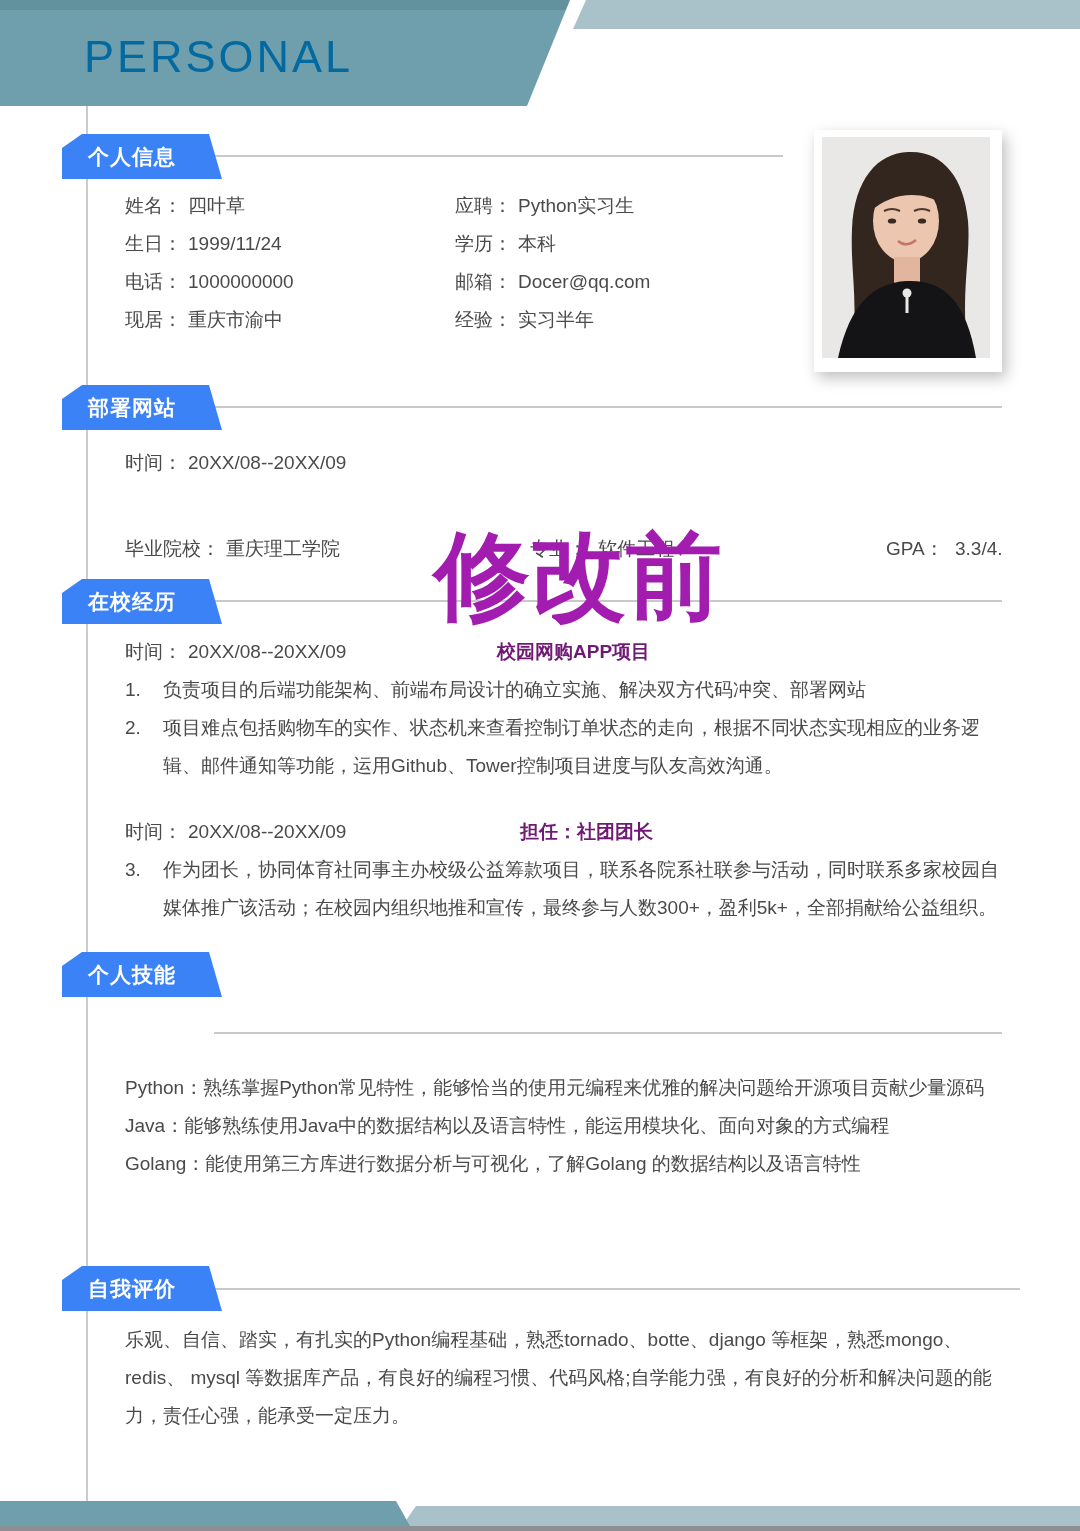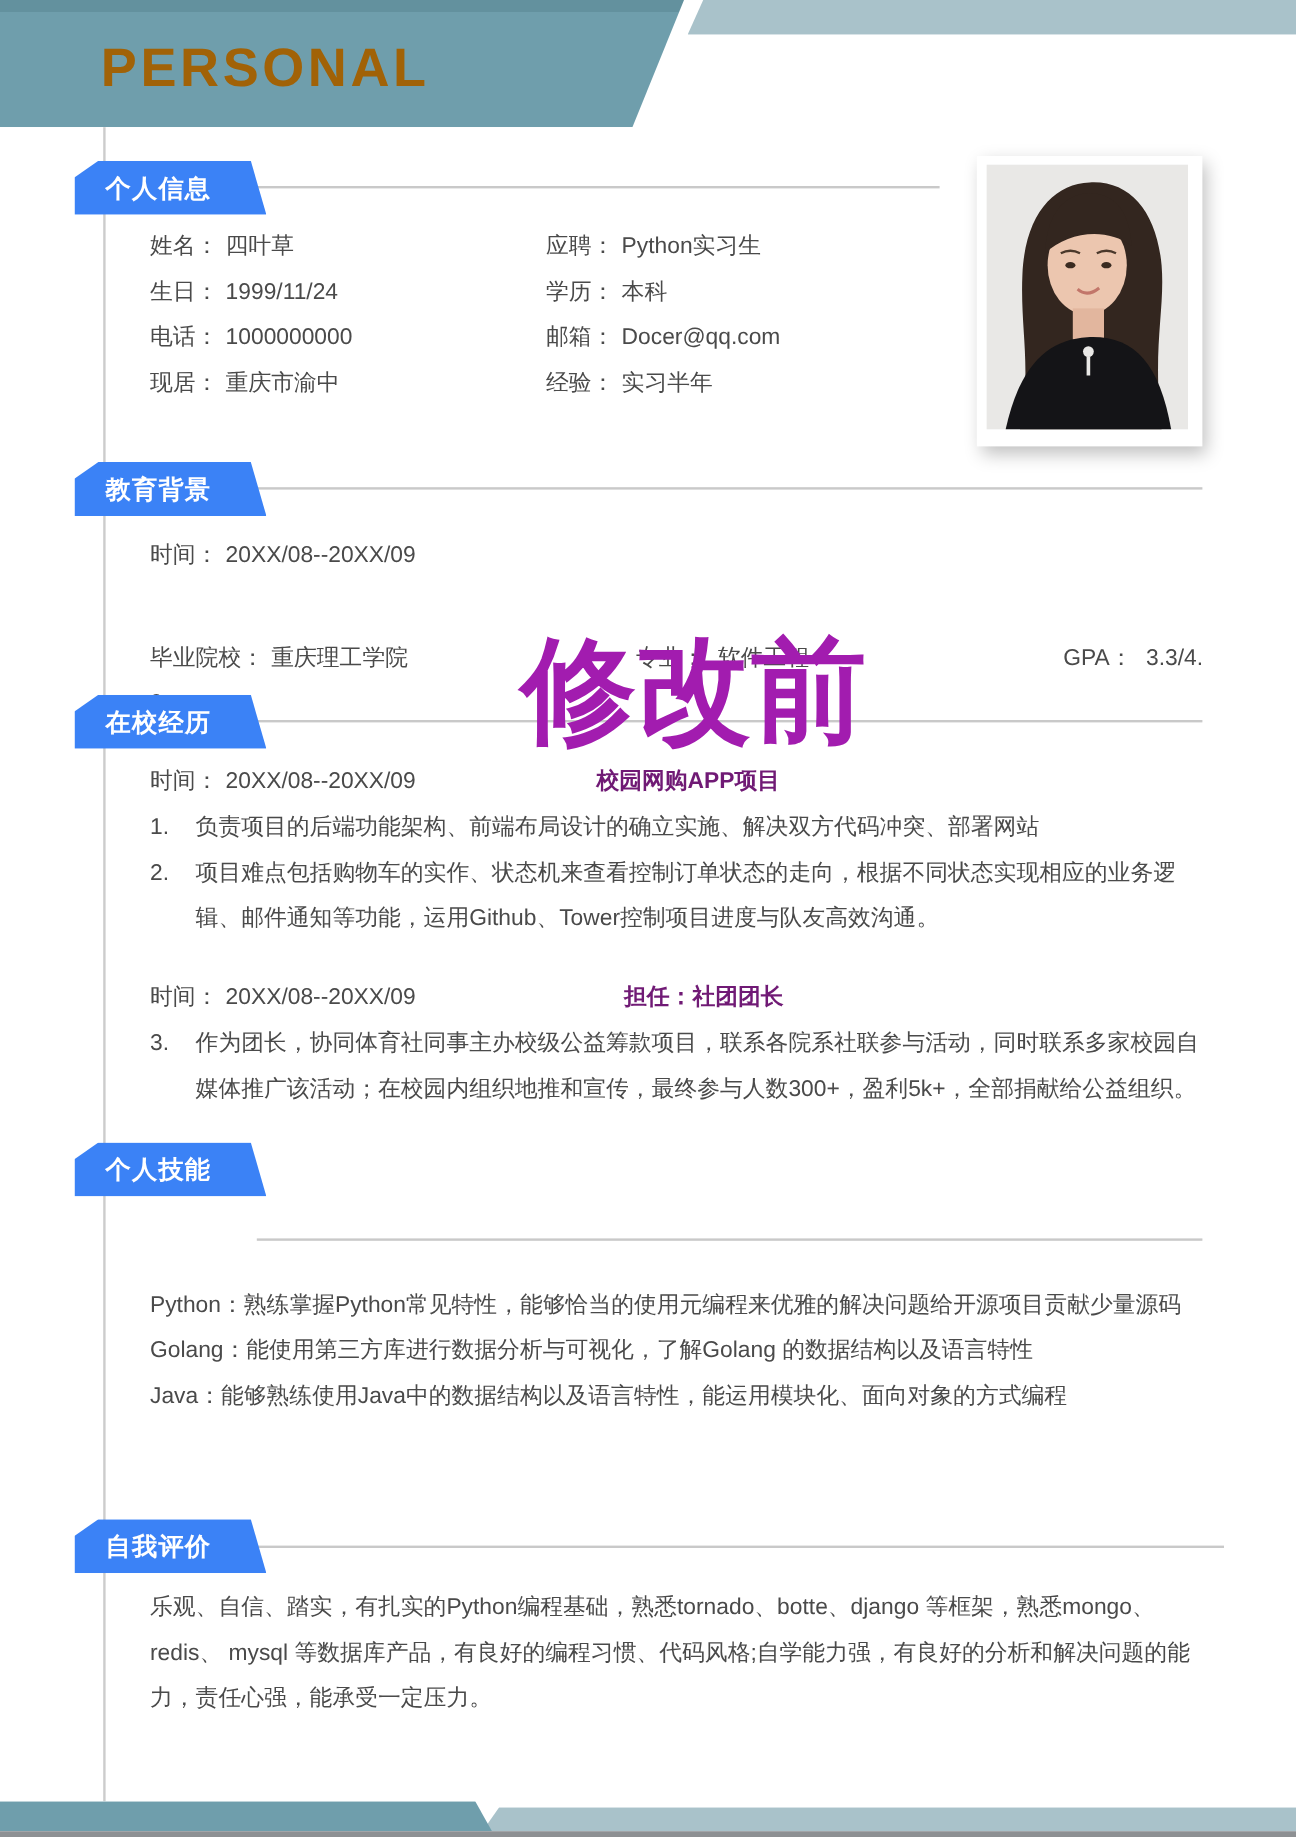--- a/index.html
+++ b/index.html
@@ -9,21 +9,21 @@
   }
   
   .banner{
     position:absolute;top:0;left:0;width:575px;height:106px;
     background:linear-gradient(#63919e 0 10px,#6f9eac 10px);
     clip-path:polygon(0 0,570px 0,527px 100%,0 100%);
     z-index:2;
   }
   .page-title{
     position:absolute;left:84px;top:30px;height:54px;line-height:54px;
-    color:#a16207;font-size:45px;font-weight:700;letter-spacing:3px;z-index:3;
+    color:#0369a1;font-size:45px;font-weight:400;letter-spacing:3px;z-index:3;
   }
   .top-band{
     position:absolute;top:0;left:573px;right:0;height:29px;background:#a9c2ca;
     clip-path:polygon(13px 0,100% 0,100% 100%,0 100%);z-index:1;
   }
   
   .vline{position:absolute;left:86px;top:106px;width:2px;height:1395px;background:#cccccc;z-index:0;}
   
   .tag{
     position:absolute;left:62px;width:160px;height:45px;background:#3b82f6;
@@ -76,21 +76,21 @@
 
   <div class="banner"></div>
   <div class="top-band"></div>
   <div class="page-title">PERSONAL</div>
 
   <div class="vline"></div>
 
   <div class="tag" style="top:134px">个人信息</div>
   <div class="sec-line" style="left:210px;top:155px;width:573px"></div>
 
-  <div class="tag" style="top:385px">教育背景</div>
+  <div class="tag" style="top:385px">部署网站</div>
   <div class="sec-line" style="left:214px;top:406px;width:788px"></div>
 
   <div class="tag" style="top:579px">在校经历</div>
   <div class="sec-line" style="left:214px;top:600px;width:788px"></div>
 
   <div class="tag" style="top:952px">个人技能</div>
   <div class="sec-line" style="left:214px;top:1032px;width:788px"></div>
 
   <div class="tag" style="top:1266px">自我评价</div>
   <div class="sec-line" style="left:214px;top:1288px;width:806px"></div>
@@ -192,22 +192,22 @@
       <span class="proj-title" style="left:395px">担任：社团团长</span>
     </div>
     <div class="num-item">
       <span class="num">3.</span>
       <span class="txt">作为团长，协同体育社同事主办校级公益筹款项目，联系各院系社联参与活动，同时联系多家校园自媒体推广该活动；在校园内组织地推和宣传，最终参与人数300+，盈利5k+，全部捐献给公益组织。</span>
     </div>
   </div>
 
   <div class="content" style="top:1069px;width:890px">
     <div>Python：熟练掌握Python常见特性，能够恰当的使用元编程来优雅的解决问题给开源项目贡献少量源码</div>
+    <div>Java：能够熟练使用Java中的数据结构以及语言特性，能运用模块化、面向对象的方式编程</div>
     <div>Golang：能使用第三方库进行数据分析与可视化，了解Golang 的数据结构以及语言特性</div>
-    <div>Java：能够熟练使用Java中的数据结构以及语言特性，能运用模块化、面向对象的方式编程</div>
   </div>
 
   <div class="content" style="top:1321px">
     <div class="para">乐观、自信、踏实，有扎实的Python编程基础，熟悉tornado、botte、django 等框架，熟悉mongo、redis、 mysql 等数据库产品，有良好的编程习惯、代码风格;自学能力强，有良好的分析和解决问题的能力，责任心强，能承受一定压力。</div>
   </div>
 
   <div class="footer-dark"></div>
   <div class="footer-light"></div>
   <div class="footer-gray"></div>
 

